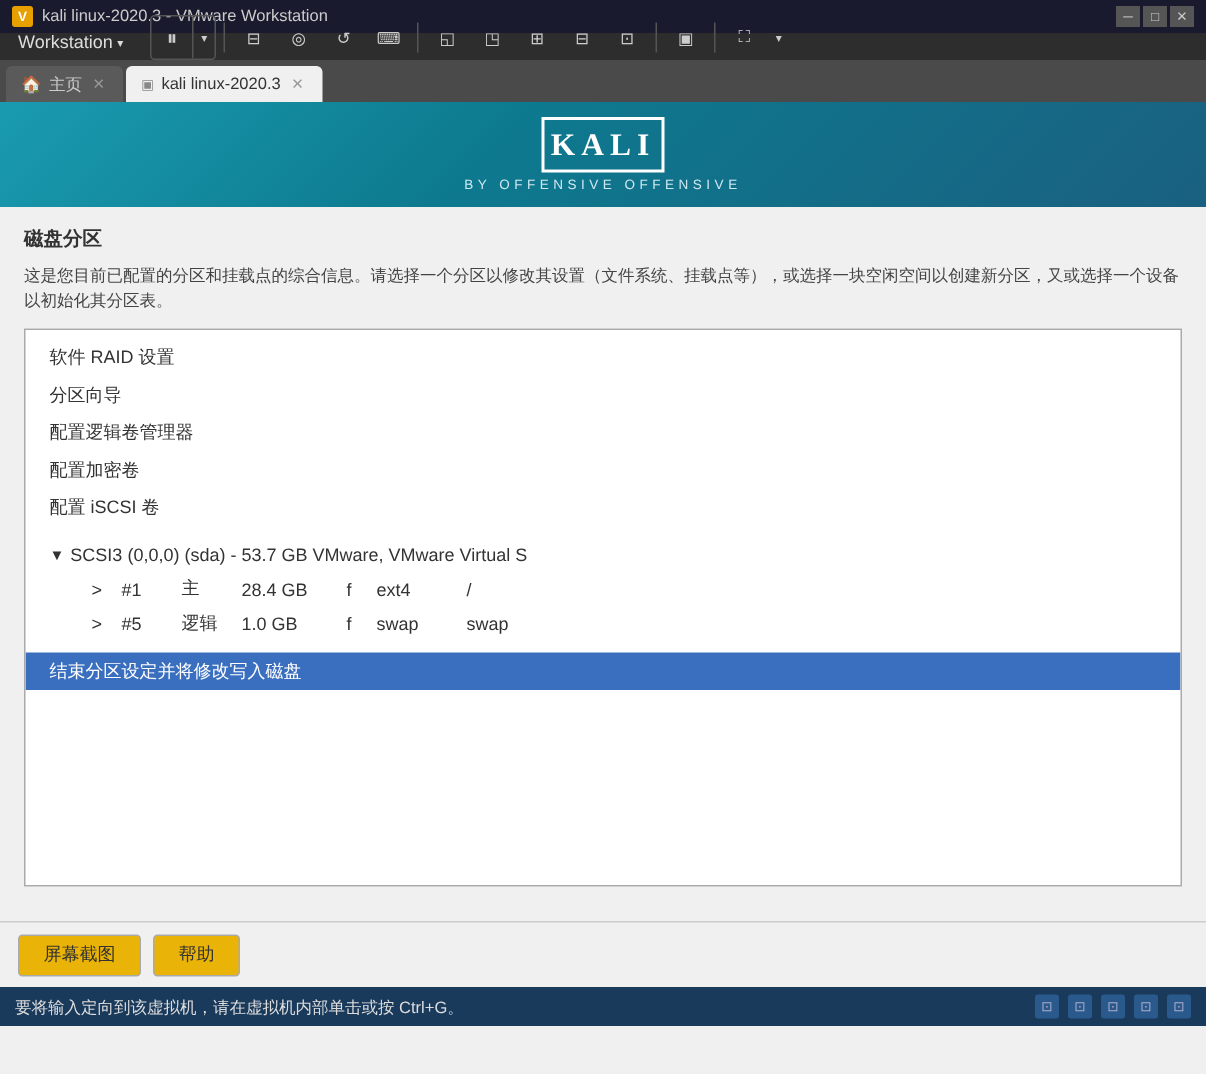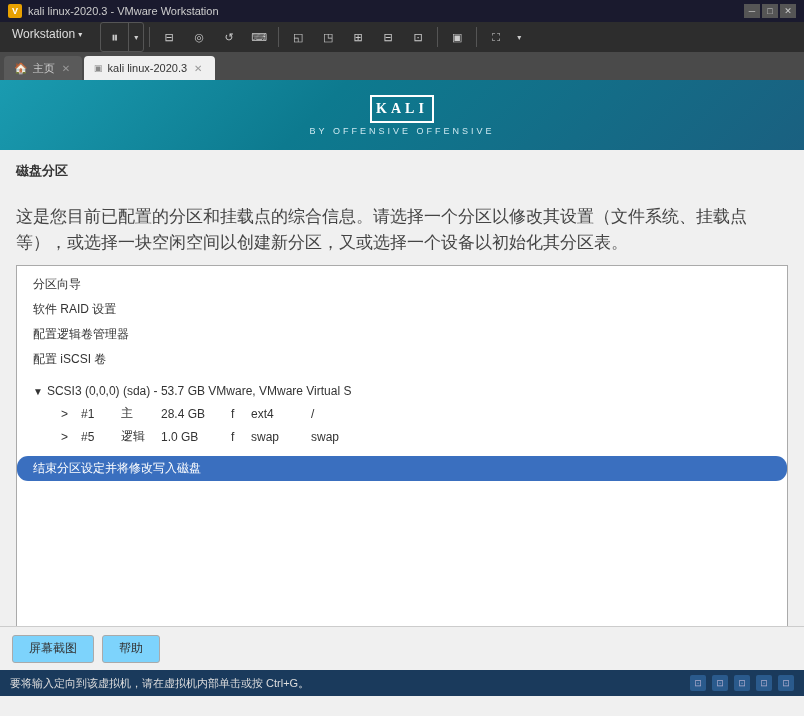--- a/index.html
+++ b/index.html
@@ -46,24 +46,24 @@
       background: #555;
       border: none;
       color: #ccc;
       font-size: 9px;
       cursor: pointer;
       display: flex; align-items: center; justify-content: center;
     }
 
     
     .menu-bar {
-      height: 30px;
+      height: 18px;
       background: #2d2d2d;
       display: flex;
-      align-items: flex-start;
+      align-items: flex-end;
       padding: 0 4px;
       gap: 2px;
     }
     .menu-item {
       height: 24px;
       padding: 0 8px;
       display: flex;
       align-items: center;
       color: #ddd;
       font-size: 12px;
@@ -140,21 +140,21 @@
       background: linear-gradient(135deg, #1a9bb0 0%, #0d7a8f 40%, #1a6080 100%);
       display: flex;
       align-items: center;
       justify-content: center;
       flex-direction: column;
     }
     .kali-logo {
       border: 2px solid white;
       padding: 4px 4px;
       color: white;
-      font-size: 14px;
+      font-size: 21px;
       font-weight: bold;
       font-family: serif;
       letter-spacing: 4px;
     }
     .kali-subtitle {
       color: #cce8f0;
       font-size: 9px;
       letter-spacing: 3px;
       margin-top: 3px;
     }
@@ -162,24 +162,24 @@
     
     .partition-area {
       padding: 12px 16px;
       height: calc(100% - 70px);
       overflow: hidden;
     }
     .section-title {
       font-size: 13px;
       font-weight: bold;
       color: #333;
-      margin-bottom: 24px;
+      margin-bottom: 8px;
     }
     .description-text {
-      font-size: 17px;
+      font-size: 11px;
       color: #444;
       line-height: 1.5;
       margin-bottom: 10px;
     }
 
     
     .menu-list {
       border: 1px solid #aaa;
       background: white;
       padding: 6px 0;
@@ -188,21 +188,20 @@
     }
     .menu-list-item {
       padding: 4px 16px;
       font-size: 12px;
       color: #333;
       cursor: pointer;
     }
     .menu-list-item.selected {
       background: #3a6fbf;
       color: white;
-      border-radius: 11px;
     }
     .menu-list-separator { height: 8px; }
 
     .disk-entry {
       padding: 4px 16px;
       font-size: 12px;
       color: #333;
       display: flex;
       align-items: center;
       gap: 4px;
@@ -224,21 +223,21 @@
       display: flex;
       align-items: center;
       justify-content: space-between;
       padding: 0 12px;
     }
     .bottom-left { display: flex; gap: 8px; }
     .bottom-right { display: flex; gap: 8px; }
     .action-btn {
       height: 28px;
       padding: 0 16px;
-      background: #7dd3fc;
+      background: #eab308;
       border: 1px solid #aaa;
       border-radius: 3px;
       cursor: pointer;
       font-size: 12px;
       color: #333;
       font-family: 'Microsoft YaHei', sans-serif;
     }
     .action-btn.primary {
       background: #d0d8e8;
     }
@@ -331,23 +330,24 @@
     <div class="kali-logo">KALI</div>
     <div class="kali-subtitle">BY OFFENSIVE OFFENSIVE</div>
   </div>
 
   <div class="partition-area">
     <div class="section-title">磁盘分区</div>
     <div class="description-text">这是您目前已配置的分区和挂载点的综合信息。请选择一个分区以修改其设置（文件系统、挂载点等），或选择一块空闲空间以创建新分区，又或选择一个设备以初始化其分区表。</div>
 
     <div class="menu-list">
 
+      <div class="menu-list-item">软件 RAID 设置</div>
       <div class="menu-list-item">分区向导</div>
-      <div class="menu-list-item">软件 RAID 设置</div>
       <div class="menu-list-item">配置逻辑卷管理器</div>
+      <div class="menu-list-item">配置加密卷</div>
       <div class="menu-list-item">配置 iSCSI 卷</div>
 
       <div class="menu-list-separator"></div>
 
       <div class="disk-entry">
         <span style="font-size:10px;">▼</span>
         <span>SCSI3 (0,0,0) (sda) - 53.7 GB VMware, VMware Virtual S</span>
       </div>
 
       <div class="partition-row">

